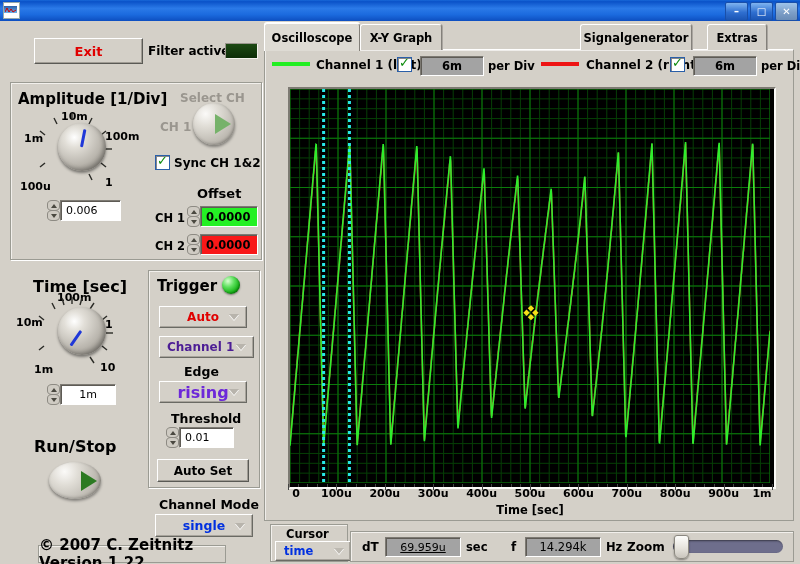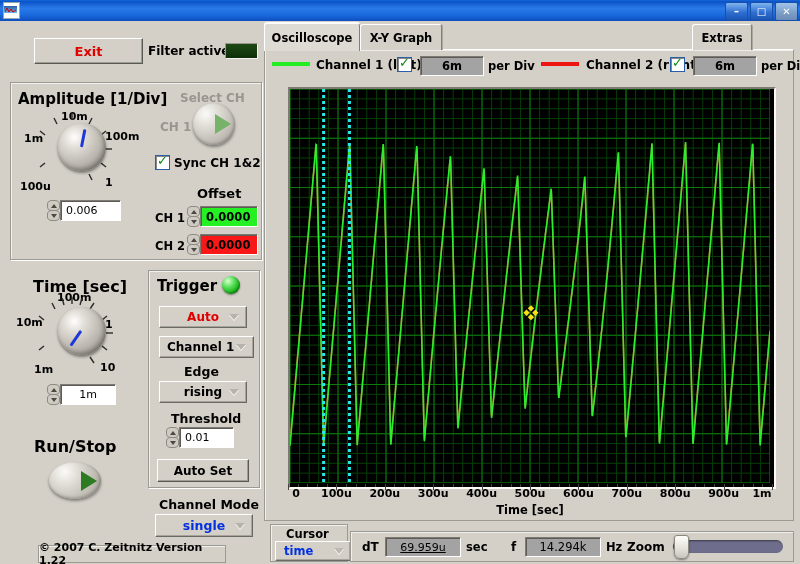--- a/index.html
+++ b/index.html
@@ -136,21 +136,21 @@
   .slider{position:absolute;background:#6e6e8c;border-radius:7px;
     box-shadow:inset 1px 1px 2px rgba(0,0,0,.5);cursor:pointer;}
   .sliderknob{position:absolute;width:13px;height:22px;
     background:linear-gradient(180deg,#fdfdfb,#e6e3dc 55%,#c9c5bd);
     border:1px solid #8b8880;border-radius:3px 3px 6px 6px;
     box-shadow:0 1px 2px rgba(0,0,0,.4);cursor:pointer;}
 
   .copy{position:absolute;background:#d4d0c8;border:1px solid #9b9b93;
     box-shadow:inset 1px 1px 0 #f2f0ec;
     display:flex;align-items:center;justify-content:center;
-    font-weight:bold;font-size:11px;color:#000;}
+    font-weight:bold;font-size:15px;color:#000;}
 </style>
 </head>
 <body>
 
 <div id="app" data-name="application-window">
 
   <div class="titlebar" data-name="title-bar">
     <div class="tb-icon" data-name="oscilloscope-icon">
       <div class="scope"></div>
       <svg class="wave" viewBox="0 0 11 6">
@@ -299,27 +299,27 @@
 
   <div class="group" style="left:148px;top:270px;width:110px;height:216px;" data-name="trigger-group"></div>
   <div class="lbl" style="left:157px;top:277px;font-size:15px;" data-name="trigger-title">Trigger</div>
   <div class="led on" style="left:222px;top:276px;width:18px;height:18px;" data-name="trigger-led"></div>
 
   <div class="combo" style="left:159px;top:306px;width:86px;height:20px;color:#e00000;font-size:12px;" data-name="trigger-mode-combo">
     <span data-name="trigger-mode-value">Auto</span>
     <span class="caret" data-name="chevron-down-icon"></span>
   </div>
 
-  <div class="combo" style="left:159px;top:336px;width:86px;height:20px;color:#000000;font-size:12px;justify-content:flex-start;padding-left:7px;" data-name="trigger-source-combo">
+  <div class="combo" style="left:159px;top:336px;width:86px;height:20px;color:#4c1d95;font-size:12px;justify-content:flex-start;padding-left:7px;" data-name="trigger-source-combo">
     <span data-name="trigger-source-value">Channel 1</span>
     <span class="caret" data-name="chevron-down-icon"></span>
   </div>
 
   <div class="lbl" style="left:184px;top:364px;font-size:12.5px;" data-name="edge-label">Edge</div>
-  <div class="combo" style="left:159px;top:381px;width:86px;height:20px;color:#000000;font-size:12px;align-items:center;" data-name="trigger-edge-combo">
+  <div class="combo" style="left:159px;top:381px;width:86px;height:20px;color:#6d28d9;font-size:16px;align-items:center;" data-name="trigger-edge-combo">
     <span data-name="trigger-edge-value">rising</span>
     <span class="caret" data-name="chevron-down-icon"></span>
   </div>
 
   <div class="lbl" style="left:171px;top:411px;font-size:12.5px;" data-name="threshold-label">Threshold</div>
   <div class="spin" style="left:166px;top:427px;" data-name="threshold-spinner">
     <div class="half up">
         <i></i>
       </div>
       <div class="half dn">
@@ -336,21 +336,22 @@
     <span class="caret" data-name="chevron-down-icon"></span>
   </div>
 
   <div class="copy" style="left:38px;top:545px;width:186px;height:16px;" data-name="copyright-bar">© 2007  C. Zeitnitz Version 1.22</div>
 
   <div class="tabbody" data-name="tab-panel-body"></div>
 
   <div class="tabstrip" data-name="tab-strip">
     <div class="tab active" style="left:0px;width:94px;" data-name="tab-oscilloscope">Oscilloscope</div>
     <div class="tab" style="left:96px;width:80px;text-align:right;" data-name="tab-xy-graph">X-Y Graph</div>
-    <div class="tab" style="left:428px;width:58px;" data-name="tab-extras">Extras</div>
+    <div class="tab" style="left:316px;width:110px;" data-name="tab-signalgenerator">Signalgenerator</div>
+    <div class="tab" style="left:443px;width:58px;" data-name="tab-extras">Extras</div>
   </div>
 
   <div style="position:absolute;left:272px;top:62px;width:38px;height:4px;background:#22ee22;" data-name="channel1-color-swatch"></div>
   <div class="lbl" style="left:316px;top:58px;font-size:12px;" data-name="channel1-label">Channel 1 (left)</div>
   <div class="cbox" style="left:397px;top:57px;" data-name="channel1-checkbox">
     <span class="tick" data-name="checkmark-icon">✓</span>
   </div>
   <div class="field gray" style="left:420px;top:56px;width:62px;height:18px;justify-content:center;font-size:11.5px;font-weight:bold;" data-name="channel1-perdiv-field">6m</div>
   <div class="lbl" style="left:488px;top:59px;font-size:11.5px;" data-name="channel1-perdiv-label">per Div</div>
 

